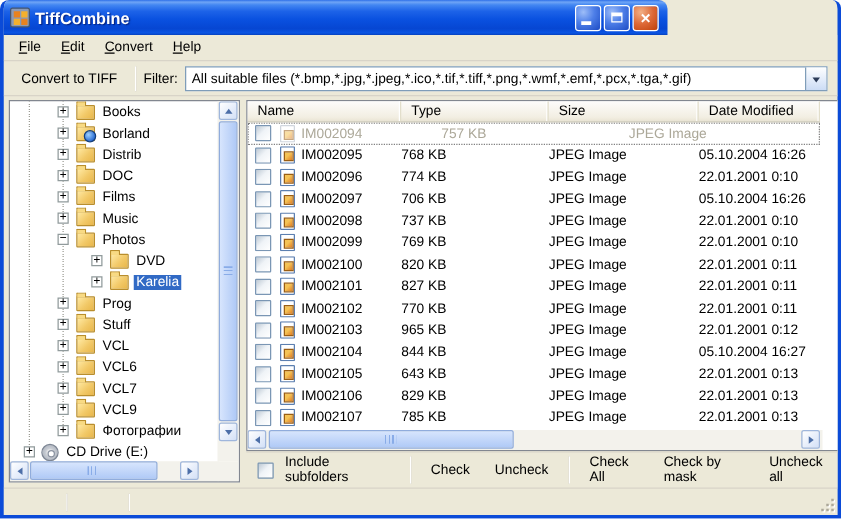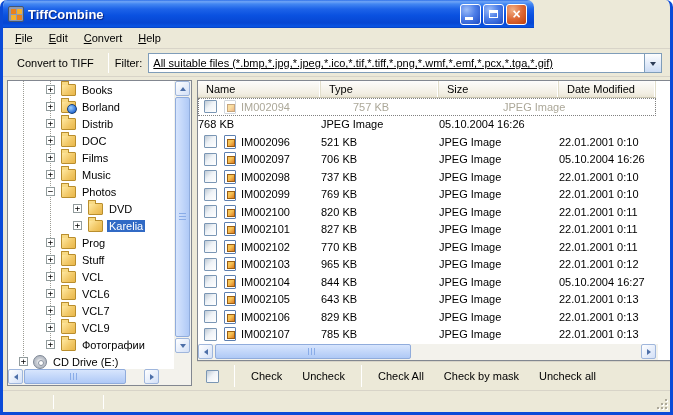--- a/index.html
+++ b/index.html
@@ -38,21 +38,21 @@
   .menu-item::first-letter { text-decoration:underline; }
 
   
   .toolbar { position:absolute; left:0; top:50px; width:667px; height:27px; background:#ECE9D8;
     display:flex; align-items:center; border-bottom:1px solid #D8D4C8; }
   .tool-btn { padding:4px 10px; margin-left:4px; }
   .tool-sep { width:1px; height:20px; background:#ACA899; border-right:1px solid #fff; margin:0 4px; }
   .filter-label { margin:0 6px 0 2px; }
   .combo { flex:1; height:20px; margin-right:8px; background:#fff; border:1px solid #7F9DB9;
     display:flex; align-items:center; position:relative; }
-  .combo-text { flex:1; padding:0 4px; white-space:nowrap; overflow:hidden;text-decoration:underline; }
+  .combo-text { flex:1; padding:0 4px; white-space:nowrap; overflow:hidden; }
   .combo-btn { width:17px; height:18px; background:linear-gradient(180deg,#FDFEFF,#CCDCF5);
     border-left:1px solid #7F9DB9; display:flex; align-items:center; justify-content:center; }
   .arr { width:0; height:0; border:3px solid transparent; }
   .arr.down { border-top:4px solid #2B3B57; border-bottom:none; margin-top:2px; }
   .arr.up { border-bottom:4px solid #4D6FA8; border-top:none; }
   .arr.dn2 { border-top:4px solid #4D6FA8; border-bottom:none; }
   .arr.left { border-right:4px solid #4D6FA8; border-left:none; }
   .arr.right { border-left:4px solid #4D6FA8; border-right:none; }
 
   
@@ -316,31 +316,36 @@
           <span class="fcell name-cell">
             <span class="row-check"></span>
             <span class="fico"></span>
             <span>IM002094</span>
           </span>
           <span class="fcell">757 KB</span>
           <span class="fcell">JPEG Image</span>
           <span class="fcell">21.01.2001 23:22</span>
         </div>
         <div class="frow">
+          <span class="fcell name-cell">
+            <span class="row-check"></span>
+            <span class="fico"></span>
+            <span>IM002095</span>
+          </span>
           <span class="fcell">768 KB</span>
           <span class="fcell">JPEG Image</span>
           <span class="fcell">05.10.2004 16:26</span>
         </div>
         <div class="frow">
           <span class="fcell name-cell">
             <span class="row-check"></span>
             <span class="fico"></span>
             <span>IM002096</span>
           </span>
-          <span class="fcell">521 KB</span>
+          <span class="fcell">774 KB</span>
           <span class="fcell">JPEG Image</span>
           <span class="fcell">22.01.2001 0:10</span>
         </div>
         <div class="frow">
           <span class="fcell name-cell">
             <span class="row-check"></span>
             <span class="fico"></span>
             <span>IM002097</span>
           </span>
           <span class="fcell">706 KB</span>
@@ -474,20 +479,21 @@
         </span>
       <span class="sb-btn" style="right:2px;top:0;">
           <span class="arr right"></span>
         </span>
     </div>
     <div class="corner" style="height:16px;width:17px;"></div>
   </div>
 
   <div class="bottom-bar">
     <span class="bb-check"></span>
+    <span class="bb-label">Include subfolders</span>
     <span class="bb-sep"></span>
     <span style="display:flex;">
 
     <span class="bb-btn"><span>Check</span></span>
         <span class="bb-btn"><span>Uncheck</span></span>
       </span>
     <span class="bb-sep"></span>
     <span style="display:flex;">
 
     <span class="bb-btn"><span>Check All</span></span>

